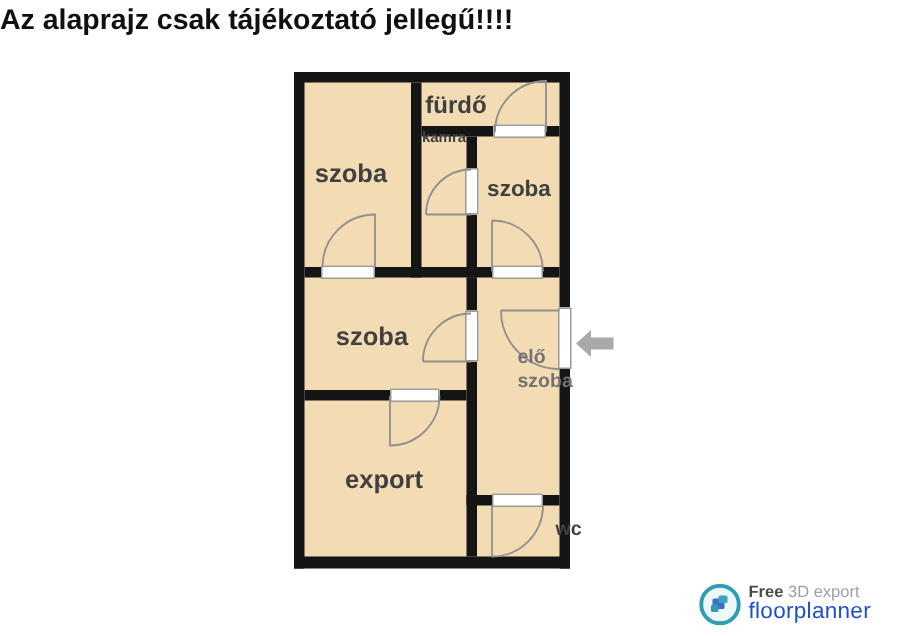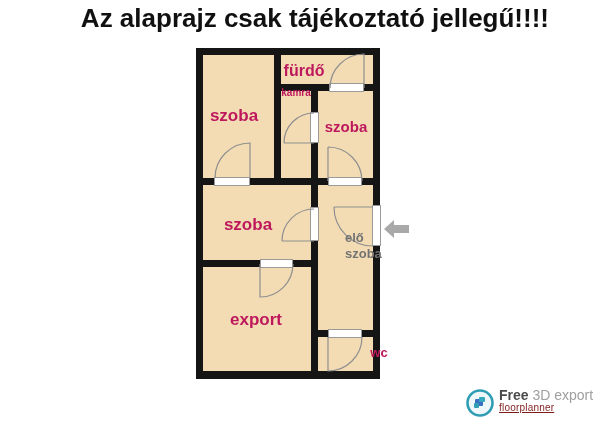--- a/index.html
+++ b/index.html
@@ -1,34 +1,34 @@
 <!DOCTYPE html>
 <html><head>
 <meta charset="utf-8">
 <style>
   html,body{margin:0;padding:0;background:#ffffff;}
   #stage{position:relative;width:600px;height:424px;background:#ffffff;overflow:hidden;
          font-family:"Liberation Sans", sans-serif;}
-  .title{position:absolute;left:0;top:3px;width:549px;text-align:right;
-         font-size:26px;font-weight:bold;color:#101010;letter-spacing:0px;white-space:nowrap;}
+  .title{position:absolute;left:0;top:3px;width:549px;text-align:left;
+         font-size:19px;font-weight:bold;color:#101010;letter-spacing:0px;white-space:nowrap;}
   .floor{position:absolute;left:200px;top:52px;width:176px;height:323px;background:#f3dcb4;}
   .wall{position:absolute;background:#151515;}
   .door{position:absolute;background:#ffffff;border:1px solid #9a9a9a;box-sizing:border-box;}
-  .rlabel{position:absolute;color:#be185d;font-weight:bold;white-space:nowrap;
+  .rlabel{position:absolute;color:#404040;font-weight:bold;white-space:nowrap;
           transform:translate(-50%,-50%);}
   .lab17{font-size:17px;} .lab16{font-size:16px;} .lab15{font-size:15px;}
   .lab13{font-size:13px;margin-left:36px;} .lab10{font-size:10px;}
   .eloszoba{position:absolute;left:345px;top:230px;transform:none;
             font-size:13px;font-weight:bold;line-height:16px;color:#737373;}
   #overlay{position:absolute;left:0;top:0;pointer-events:none;}
   .logo{position:absolute;left:466px;top:389px;display:flex;align-items:center;}
   .logo-texts{margin-left:5px;}
-  .logo-line1{font-size:14px;line-height:9px;color:#a0a0a0;}
+  .logo-line1{font-size:11px;line-height:9px;color:#a0a0a0;}
   .logo-free{font-weight:bold;color:#4a4a4a;}
-  .logo-brand{font-size:10px;line-height:15px;color:#7f1d1d;letter-spacing:0.2px;text-decoration:underline;}
+  .logo-brand{font-size:15px;line-height:15px;color:#1d4ed8;letter-spacing:0.2px;}
 </style>
 </head>
 <body>
 
 <div id="stage">
 
   <div class="title">Az alaprajz csak tájékoztató jellegű!!!!</div>
 
   <div class="floor"></div>
 

